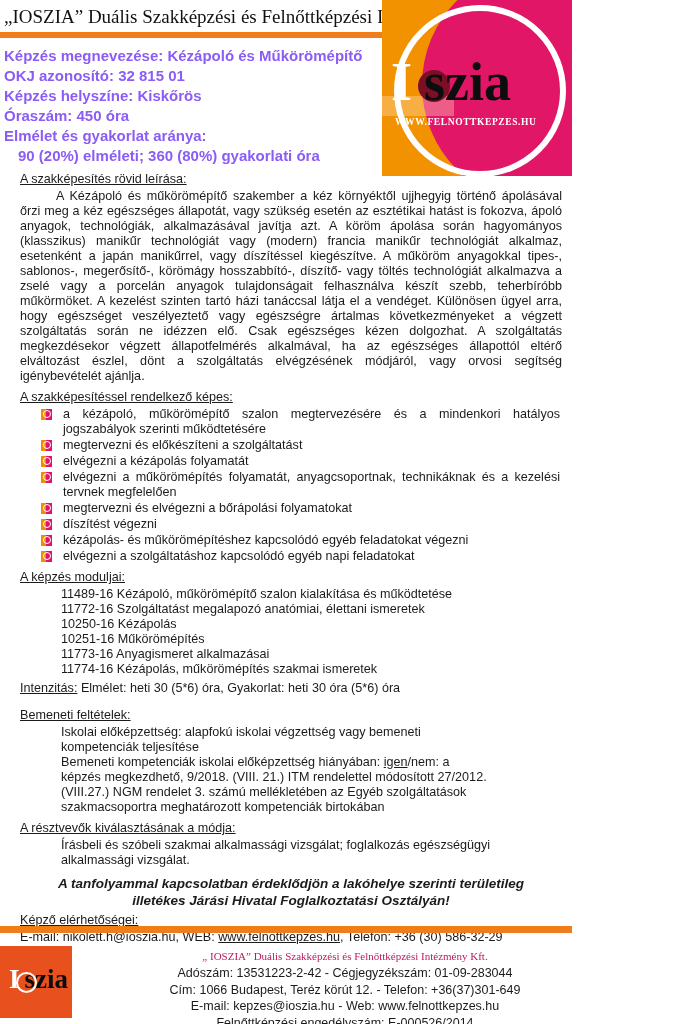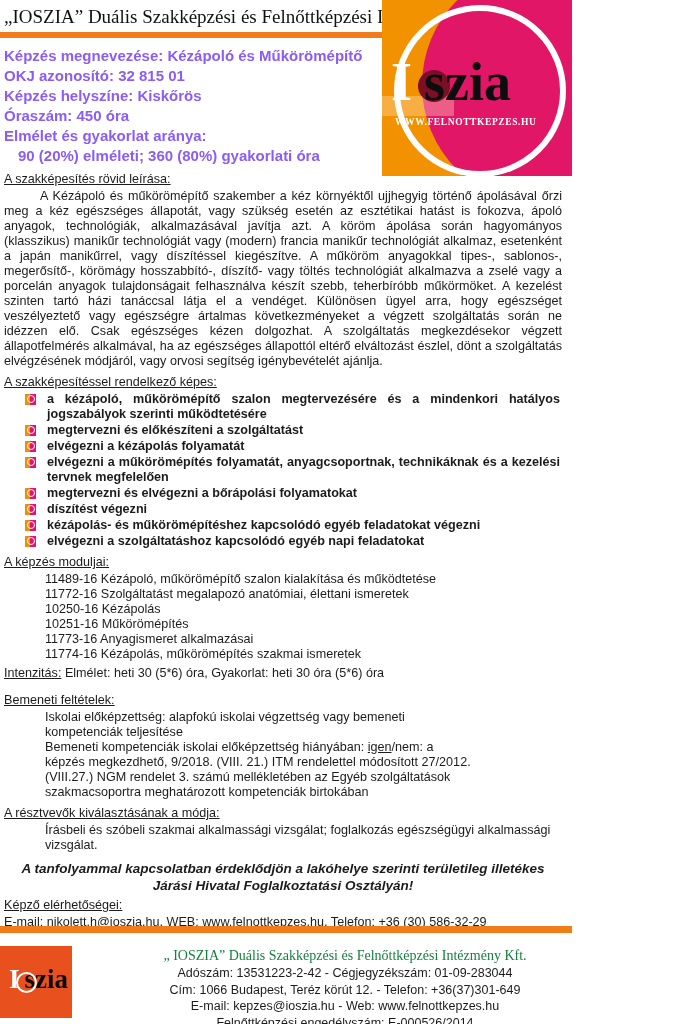--- a/index.html
+++ b/index.html
@@ -24,46 +24,46 @@
   .logo-word { position:absolute; left:9px; top:55px; font-family:"Liberation Serif", serif; font-weight:bold; font-size:54px; line-height:1; }
   .logo-word .li { color:#fff; }
   .logo-word .lszia { color:#0d0d0d; margin-left:12px; }
   .logo-site { position:absolute; left:13px; top:117px; color:#fff; font-family:"Liberation Serif", serif; font-weight:bold; font-size:9.5px; letter-spacing:0.6px; }
 
   
   .course-info { margin:8px 0 0 4px; width:485px; font-weight:bold; font-size:15px; line-height:20px; color:#8b5cf6; }
   .course-info .indent { padding-left:14px; }
 
   
-  .content { padding:0 10px 0 4px; font-size:12.6px; line-height:15px; }
+  .content { padding:0 10px 0 20px; font-size:12.6px; line-height:15px; }
   .sec-h { text-decoration:underline; margin:6px 0 2px 0; }
   .para { text-align:justify; text-indent:36px; }
   .skills { list-style:none; margin:2px 0 0 0; padding:0; }
-  .skills li { position:relative; padding-left:43px; padding-right:2px; text-align:justify; margin:0 0 1px 0;font-weight:bold; }
+  .skills li { position:relative; padding-left:43px; padding-right:2px; text-align:justify; margin:0 0 1px 0; }
   .bullet { position:absolute; left:21px; top:1.5px; width:11px; height:11px;
             background:linear-gradient(90deg,#F28C00 0 50%,#E2136B 50% 100%); }
   .bullet::after { content:""; position:absolute; inset:1.5px; border:1.5px solid #fff; border-radius:50%; }
   .indent1 { padding-left:41px; }
   .u { text-decoration:underline; }
   .intensity { margin-top:4px; }
   .pregap { margin-top:12px; }
   .notice { text-align:center; font-weight:bold; font-style:italic; font-size:13.5px; line-height:17px; margin:7px 14px 4px 14px; }
   .contact-h { margin-top:3px; }
 
   
   .footer { position:absolute; left:0; top:926px; width:690px; }
   .footer-divider { height:7px; background:#F07D1A; }
   .footer-row { display:flex; margin-top:13px; align-items:flex-start; }
   .flogo-left { position:relative; width:72px; height:72px; background:#E8501D; flex:0 0 auto; }
   .fl-word { position:absolute; left:9px; top:20px; font-family:"Liberation Serif", serif; font-weight:bold; font-size:27px; line-height:1; }
   .fl-word .li { color:#fff; }
   .fl-word .lszia { color:#0d0d0d; margin-left:5px; }
   .fl-ring { position:absolute; left:16px; top:26px; width:17px; height:17px; border:2px solid #fff; border-radius:50%; }
   .footer-center { flex:1 1 auto; text-align:center; padding:0 4px; }
-  .fc-company { font-family:"Liberation Serif", serif; font-size:14px; color:#15803d; line-height:18px; margin-top:1px; }
+  .fc-company { font-family:"Liberation Serif", serif; font-size:11px; color:#be185d; line-height:18px; margin-top:1px; }
   .fc-line { font-size:12.5px; line-height:16.5px; }
   .flogo-right { width:70px; height:70px; background:#474B54; color:#eab308; flex:0 0 auto;
                  display:flex; align-items:center; justify-content:center;
                  font-family:"Liberation Serif", serif; font-size:40px; margin:2px 2px 0 0; }
 </style>
 </head>
 <body>
 
 <div class="page">
 

